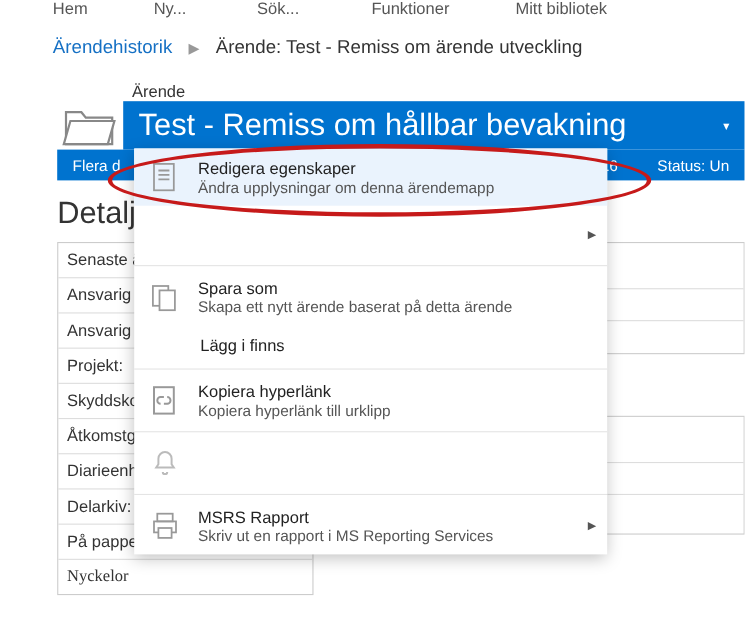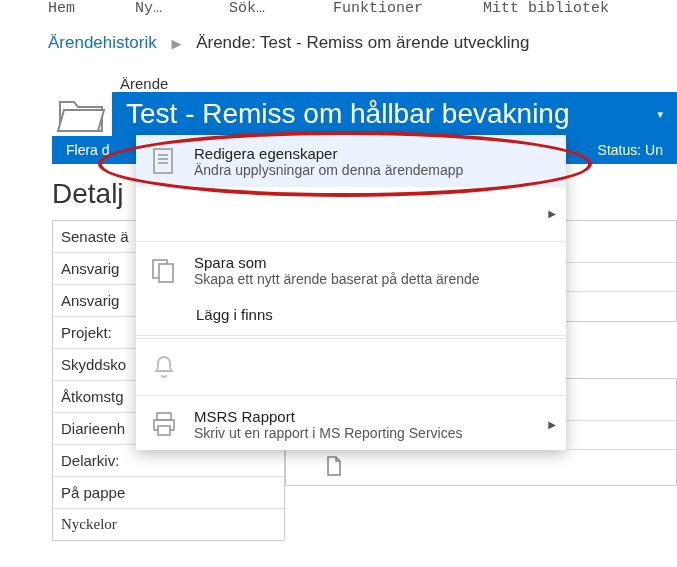--- a/index.html
+++ b/index.html
@@ -12,21 +12,20 @@
     height: 567px;
     overflow: hidden;
     position: relative;
   }
   .topnav {
     display: flex;
     padding: 0 40px 8px 48px;
     gap: 60px;
     color: #555;
     font-size: 15px;
-    font-family: Liberation Mono, monospace;
   }
   .topnav > div { white-space: nowrap; overflow: hidden; text-overflow: ellipsis; }
   .breadcrumb {
     padding: 8px 48px 4px 48px;
     font-size: 17px;
     color: #333;
   }
   .breadcrumb a { color: #1570c4; cursor: pointer; }
   .bcsep { color: #999; margin: 0 10px; font-size: 13px; }
   .arende-label {
@@ -129,21 +128,21 @@
   .right .panel .filerow {
     padding: 6px 10px;
     display: flex;
     align-items: center;
     gap: 30px;
     color: #999;
   }
   
   .ctxmenu {
     position: absolute;
-    left: 136px;
+    left: 122px;
     top: 135px;
     width: 430px;
     background: #fff;
     box-shadow: 0 4px 14px rgba(0,0,0,.25);
     z-index: 100;
   }
   .ctxitem {
     display: flex;
     align-items: center;
     padding: 8px 10px;
@@ -301,20 +300,33 @@
     </div>
   </div>
 
   <div class="ctxitem simple">
     <div class="texts">
       <div class="title">Lägg i finns</div>
     </div>
   </div>
   <div class="sep"></div>
 
+  <div class="ctxitem">
+    <div class="iconbox">
+      <svg width="30" height="30" viewBox="0 0 30 30" fill="none" stroke="#999" stroke-width="1.8">
+        <rect x="5" y="3" width="18" height="24"></rect>
+          <path d="M11 18 a3 3 0 0 1 0-6 h3"></path>
+          <path d="M17 12 a3 3 0 0 1 0 6 h-3"></path>
+      </svg>
+    </div>
+    <div class="texts">
+      <div class="title">Kopiera hyperlänk</div>
+      <div class="desc">Kopiera hyperlänk till urklipp</div>
+    </div>
+  </div>
   <div class="sep"></div>
 
   <div class="ctxitem">
     <div class="iconbox">
       <svg width="28" height="28" viewBox="0 0 28 28" fill="none" stroke="#bbb" stroke-width="1.8">
         <path d="M14 4 a6 6 0 0 1 6 6 v5 l2 3 h-16 l2-3 v-5 a6 6 0 0 1 6-6 z"></path>
           <path d="M12 22 a2 2 0 0 0 4 0"></path>
       </svg>
     </div>
   </div>

